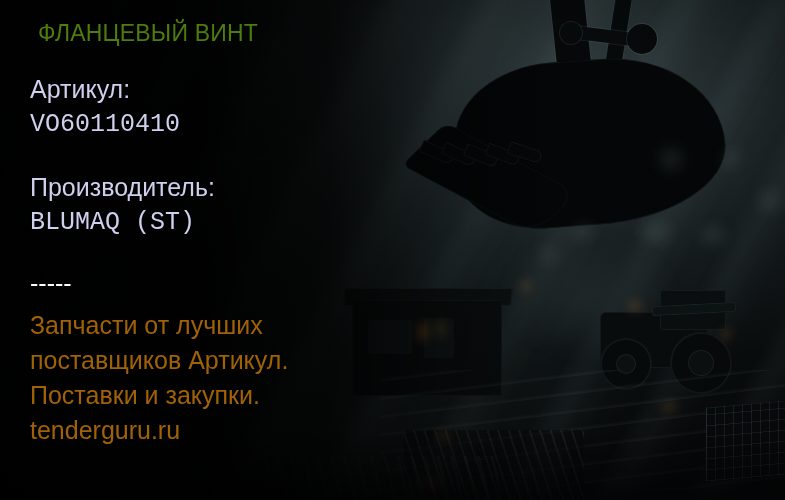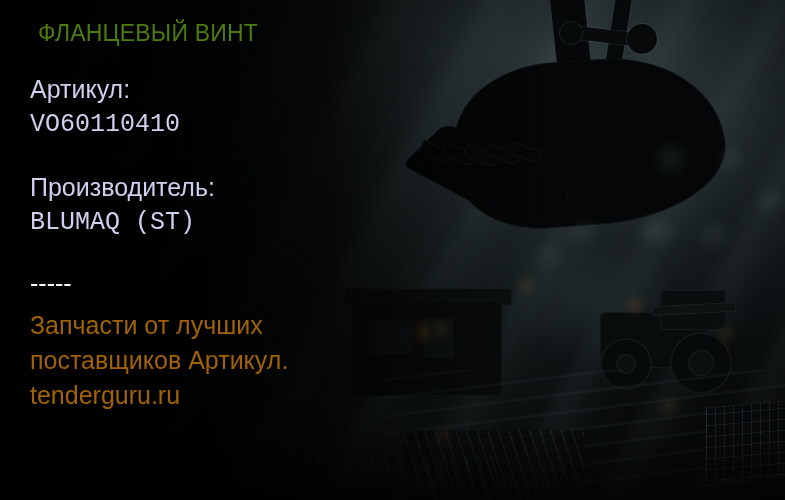--- a/index.html
+++ b/index.html
@@ -425,17 +425,18 @@
     <div class="field maker">
       <span class="lbl">Производитель:</span>
       <span class="val">BLUMAQ (ST)</span>
     </div>
 
     <div class="divider">-----</div>
 
     <div class="promo">
       <div>Запчасти от лучших</div>
       <div>поставщиков Артикул.</div>
+      <div>Поставки и закупки.</div>
       <div>tenderguru.ru</div>
     </div>
 
   </div>
 </div>
 
 </body></html>

